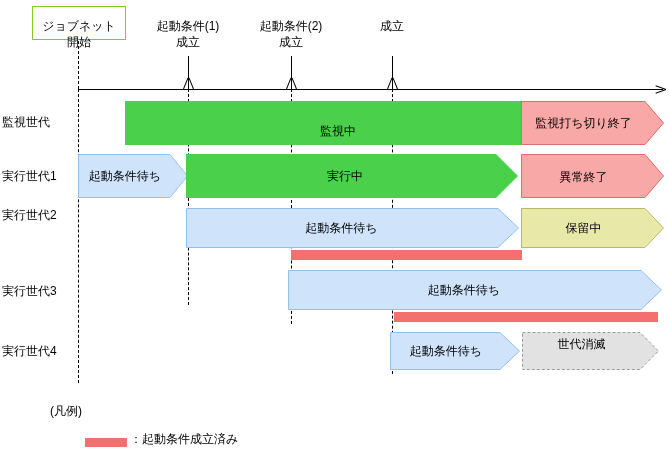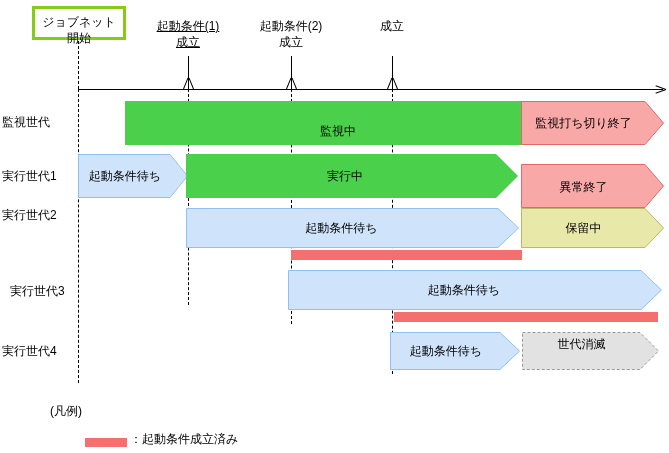--- a/index.html
+++ b/index.html
@@ -9,26 +9,26 @@
     font-family:"Liberation Sans","DejaVu Sans",sans-serif;
     color:#000000;
     overflow:hidden;
   }
   #stage{position:relative;width:669px;height:453px;}
 
   
   .startbox{
     position:absolute;
     left:32px;top:6px;width:94px;height:34px;
-    border:3px solid #84cc16;
+    border:1px solid #84cc16;
     background:#fff;
     font-size:12px;
     line-height:16px;
     text-align:center;
-    padding-top:5px;
+    padding-top:11px;
     box-sizing:border-box;
   }
 
   
   .triglabel{
     position:absolute;
     font-size:12px;
     line-height:16px;
     text-align:center;
     white-space:nowrap;
@@ -121,21 +121,21 @@
 </head>
 <body>
 
 <div id="stage">
 
   <div class="startbox">
     <div>ジョブネット</div>
     <div>開始</div>
   </div>
 
-  <div class="triglabel" style="left:128px;top:18px;text-decoration:underline;">
+  <div class="triglabel" style="left:128px;top:18px;">
     <div>起動条件(1)</div>
     <div>成立</div>
   </div>
   <div class="triglabel" style="left:231px;top:18px;">
     <div>起動条件(2)</div>
     <div>成立</div>
   </div>
   <div class="triglabel" style="left:332px;top:18px;">
     <div>成立</div>
   </div>
@@ -161,21 +161,21 @@
 
   <div class="vline" style="left:78px;top:41px;height:48px;"></div>
   <div class="vline" style="left:78px;top:89px;height:294px;"></div>
   <div class="vline" style="left:188px;top:89px;height:216px;"></div>
   <div class="vline" style="left:291px;top:89px;height:235px;"></div>
   <div class="vline" style="left:392px;top:89px;height:285px;"></div>
 
   <div class="rowlabel" style="top:115px;">監視世代</div>
   <div class="rowlabel" style="top:169px;">実行世代1</div>
   <div class="rowlabel" style="top:208px;">実行世代2</div>
-  <div class="rowlabel" style="top:284px;margin-left:8px;">実行世代3</div>
+  <div class="rowlabel" style="top:284px;">実行世代3</div>
   <div class="rowlabel" style="top:344px;">実行世代4</div>
 
   <div class="chevwrap" style="left:78px;top:101px;width:440px;height:60px;margin-left:47px;">
     <svg width="440" height="44" viewBox="0 0 440 44" preserveAspectRatio="none">
       <polygon points="0,0 418,0 440,22 418,44 0,44" fill="#4ad04a"></polygon>
     </svg>
     <div class="barlabel">監視中</div>
   </div>
 
   <div class="chevwrap" style="left:521px;top:101px;width:143px;height:44px;">
@@ -192,21 +192,21 @@
     <div class="barlabel" style="padding-right:16px;">起動条件待ち</div>
   </div>
 
   <div class="chevwrap" style="left:186px;top:154px;width:332px;height:44px;">
     <svg width="332" height="44" viewBox="0 0 332 44" preserveAspectRatio="none">
       <polygon points="0,0 310,0 332,22 310,44 0,44" fill="#4ad04a"></polygon>
     </svg>
     <div class="barlabel">実行中</div>
   </div>
 
-  <div class="chevwrap" style="left:521px;top:164px;width:143px;height:47px;">
+  <div class="chevwrap" style="left:521px;top:154px;width:143px;height:47px;">
     <svg width="143" height="44" viewBox="0 0 143 44" preserveAspectRatio="none">
       <polygon points="0.5,0.5 124,0.5 142.5,22 124,43.5 0.5,43.5" fill="#f9a8a8" stroke="#e06a6a" stroke-width="1"></polygon>
     </svg>
     <div class="barlabel" style="padding-right:18px;">異常終了</div>
   </div>
 
   <div class="chevwrap" style="left:186px;top:208px;width:333px;height:40px;">
     <svg width="333" height="40" viewBox="0 0 333 40" preserveAspectRatio="none">
       <polygon points="0.5,0.5 312,0.5 332.5,20 312,39.5 0.5,39.5" fill="#cfe4fb" stroke="#8fc0ee" stroke-width="1"></polygon>
     </svg>

